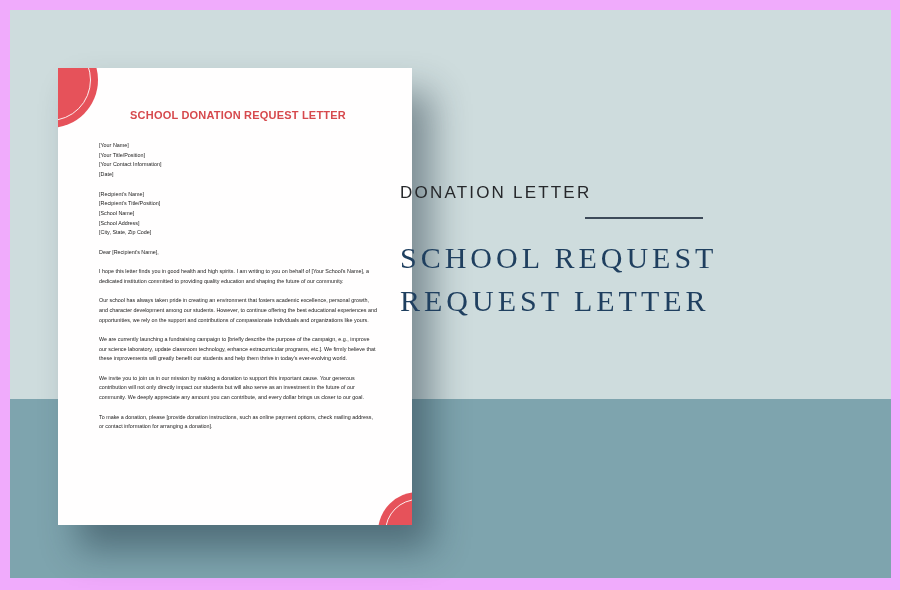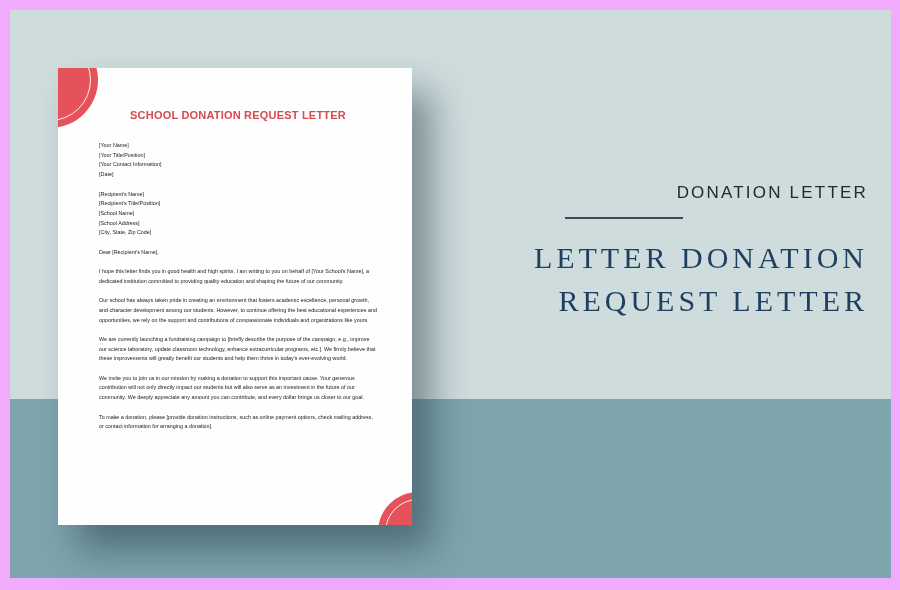--- a/index.html
+++ b/index.html
@@ -44,22 +44,22 @@
   .letter-text {
     color:#1b1b1b; font-size:5.4px; line-height:9.7px;
     text-align:left;
   }
   .block { margin:9.7px 0 0 0; white-space:pre-line; }
   .block.first { margin-top:20px; }
   p.para { margin:9.7px 0 0 0; }
 
   
   .right-panel {
-    position:absolute; left:380px; top:183px; width:488px;
-    text-align:right;
+    position:absolute; left:400px; top:183px; width:488px;
+    text-align:left;
   }
   .kicker {
     font-size:17px; letter-spacing:2.2px; color:#26282b; font-weight:400;
   }
   .divider {
     width:118px; height:2px; background:#3d4a59; margin:14px auto 0;
   }
   .main-title {
     margin:17px 0 0 0; font-family:"Liberation Serif",serif; font-weight:400;
     font-size:30px; line-height:43px; letter-spacing:4px;
@@ -104,17 +104,17 @@
         <p class="para">We are currently launching a fundraising campaign to [briefly describe the purpose of the campaign, e.g., improve our science laboratory, update classroom technology, enhance extracurricular programs, etc.]. We firmly believe that these improvements will greatly benefit our students and help them thrive in today's ever-evolving world.</p>
         <p class="para">We invite you to join us in our mission by making a donation to support this important cause. Your generous contribution will not only directly impact our students but will also serve as an investment in the future of our community. We deeply appreciate any amount you can contribute, and every dollar brings us closer to our goal.</p>
         <p class="para">To make a donation, please [provide donation instructions, such as online payment options, check mailing address, or contact information for arranging a donation].</p>
       </div>
     </div>
   </div>
 
   <div class="right-panel">
     <div class="kicker">DONATION LETTER</div>
     <div class="divider"></div>
-    <h1 class="main-title">LETTER DONATION
+    <h1 class="main-title">SCHOOL REQUEST
 REQUEST LETTER</h1>
   </div>
 
 </div>
 
 </body></html>

